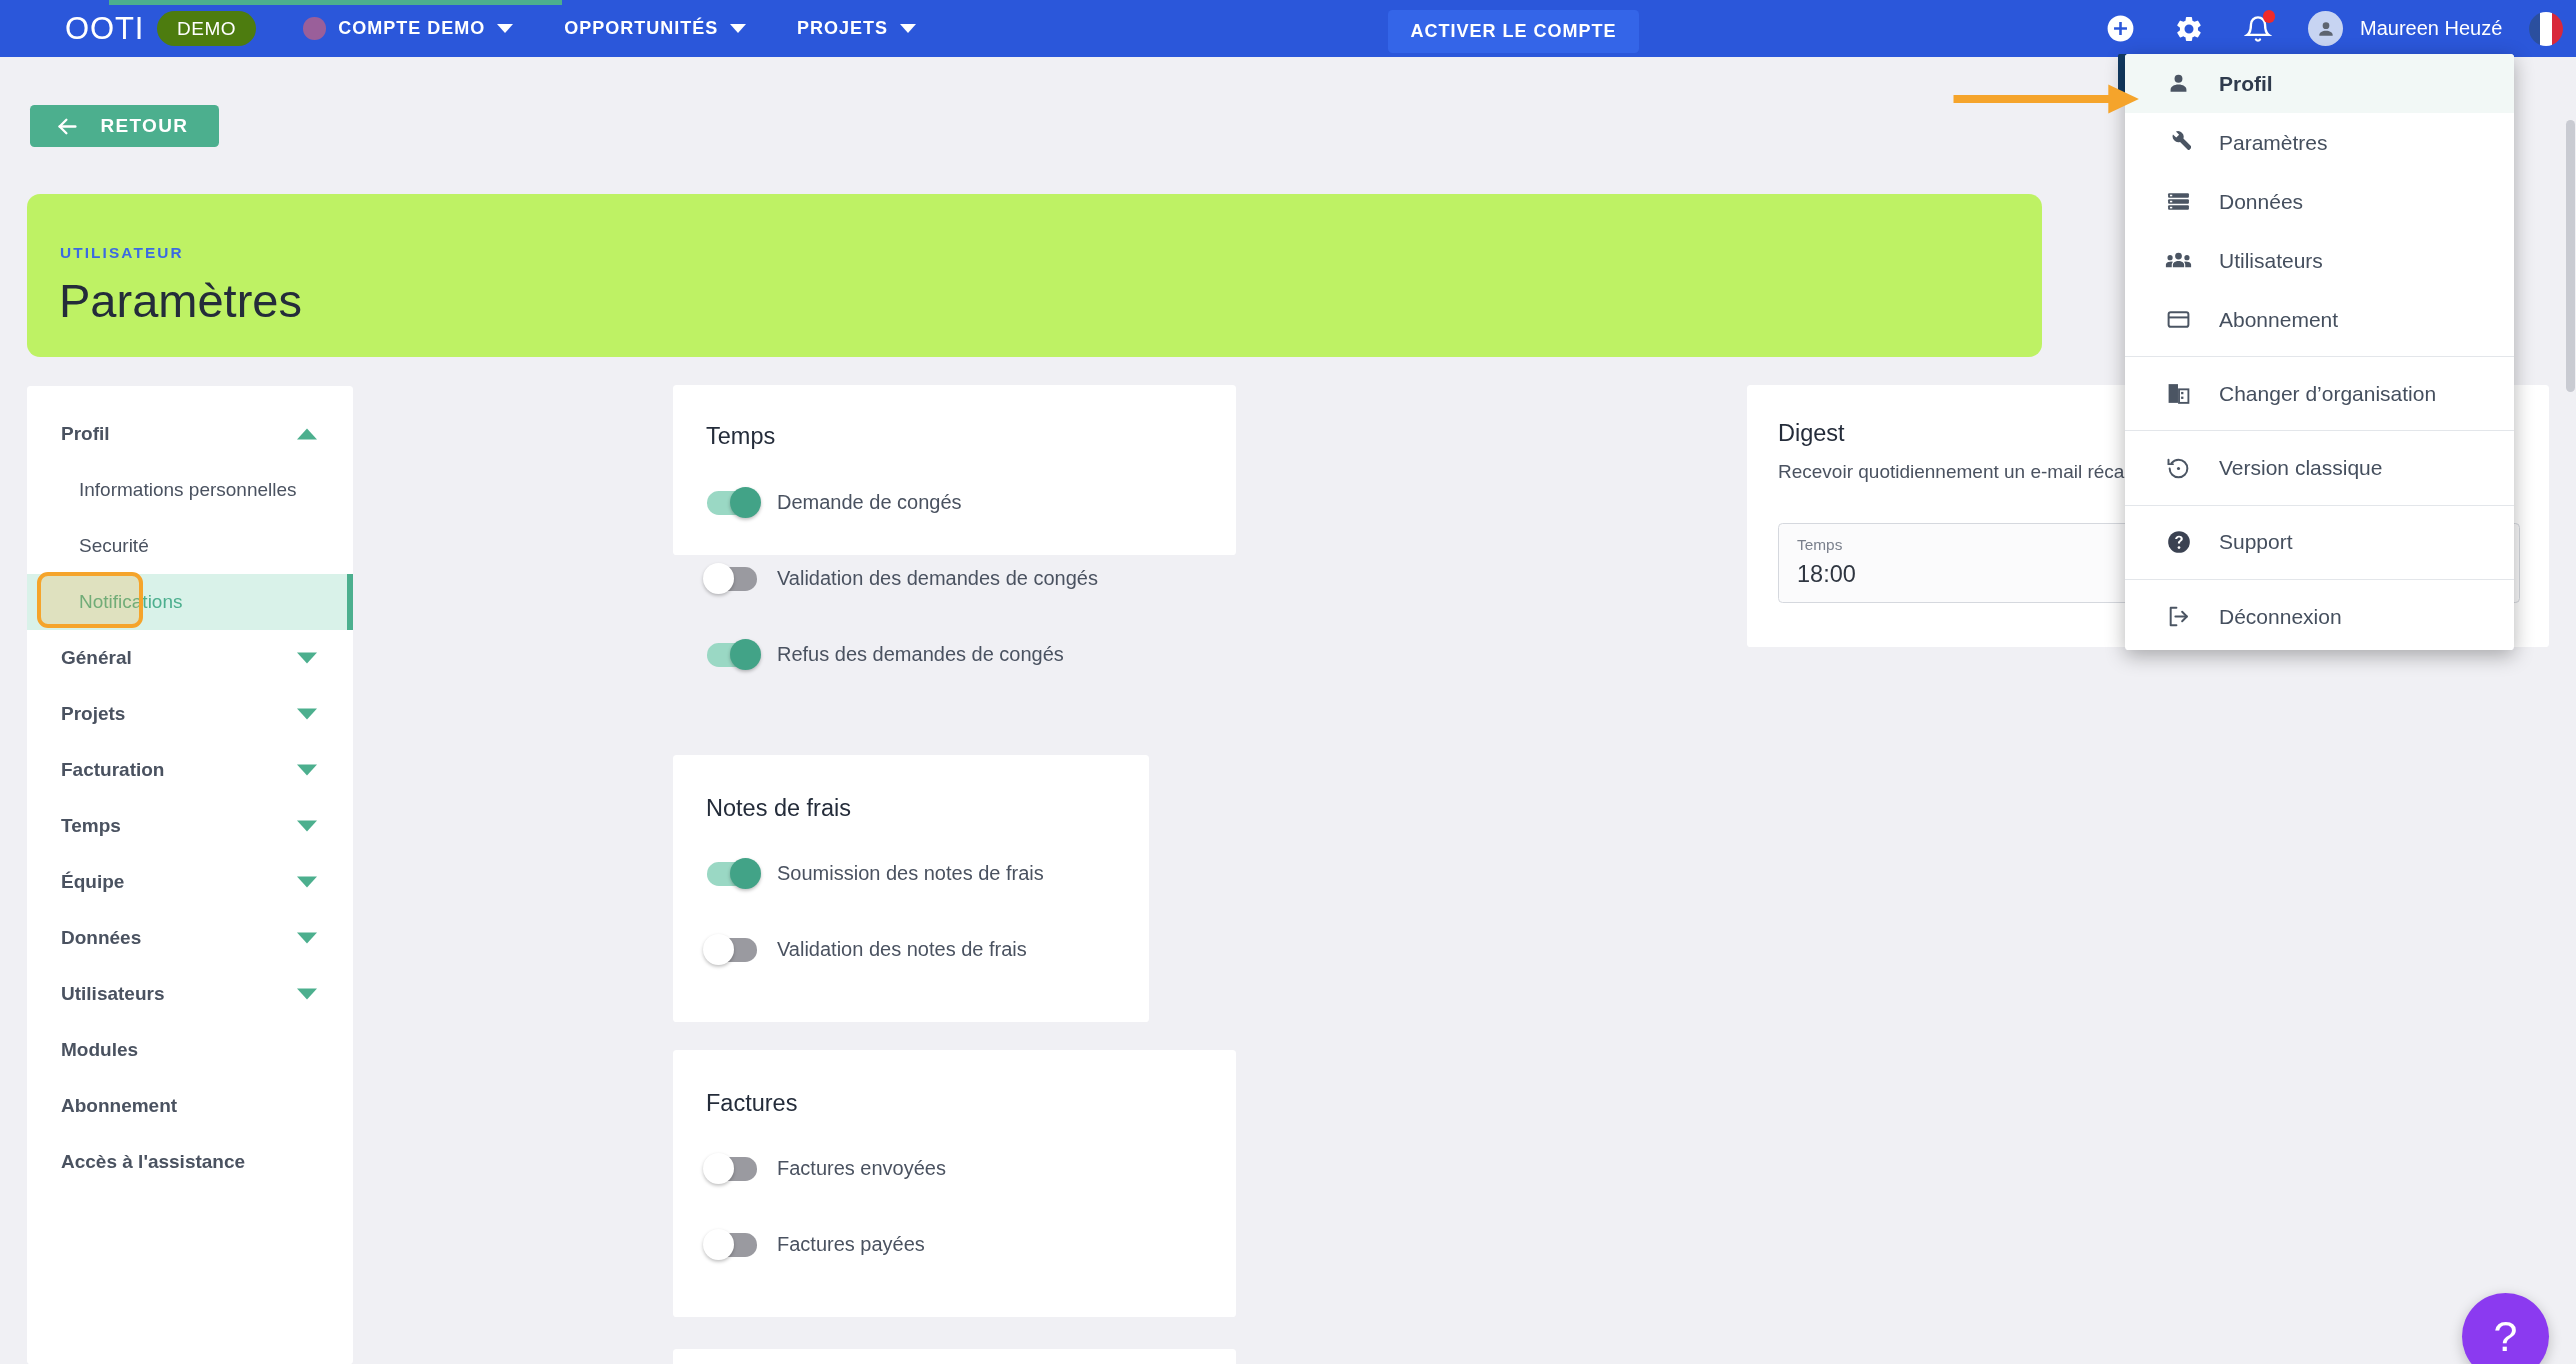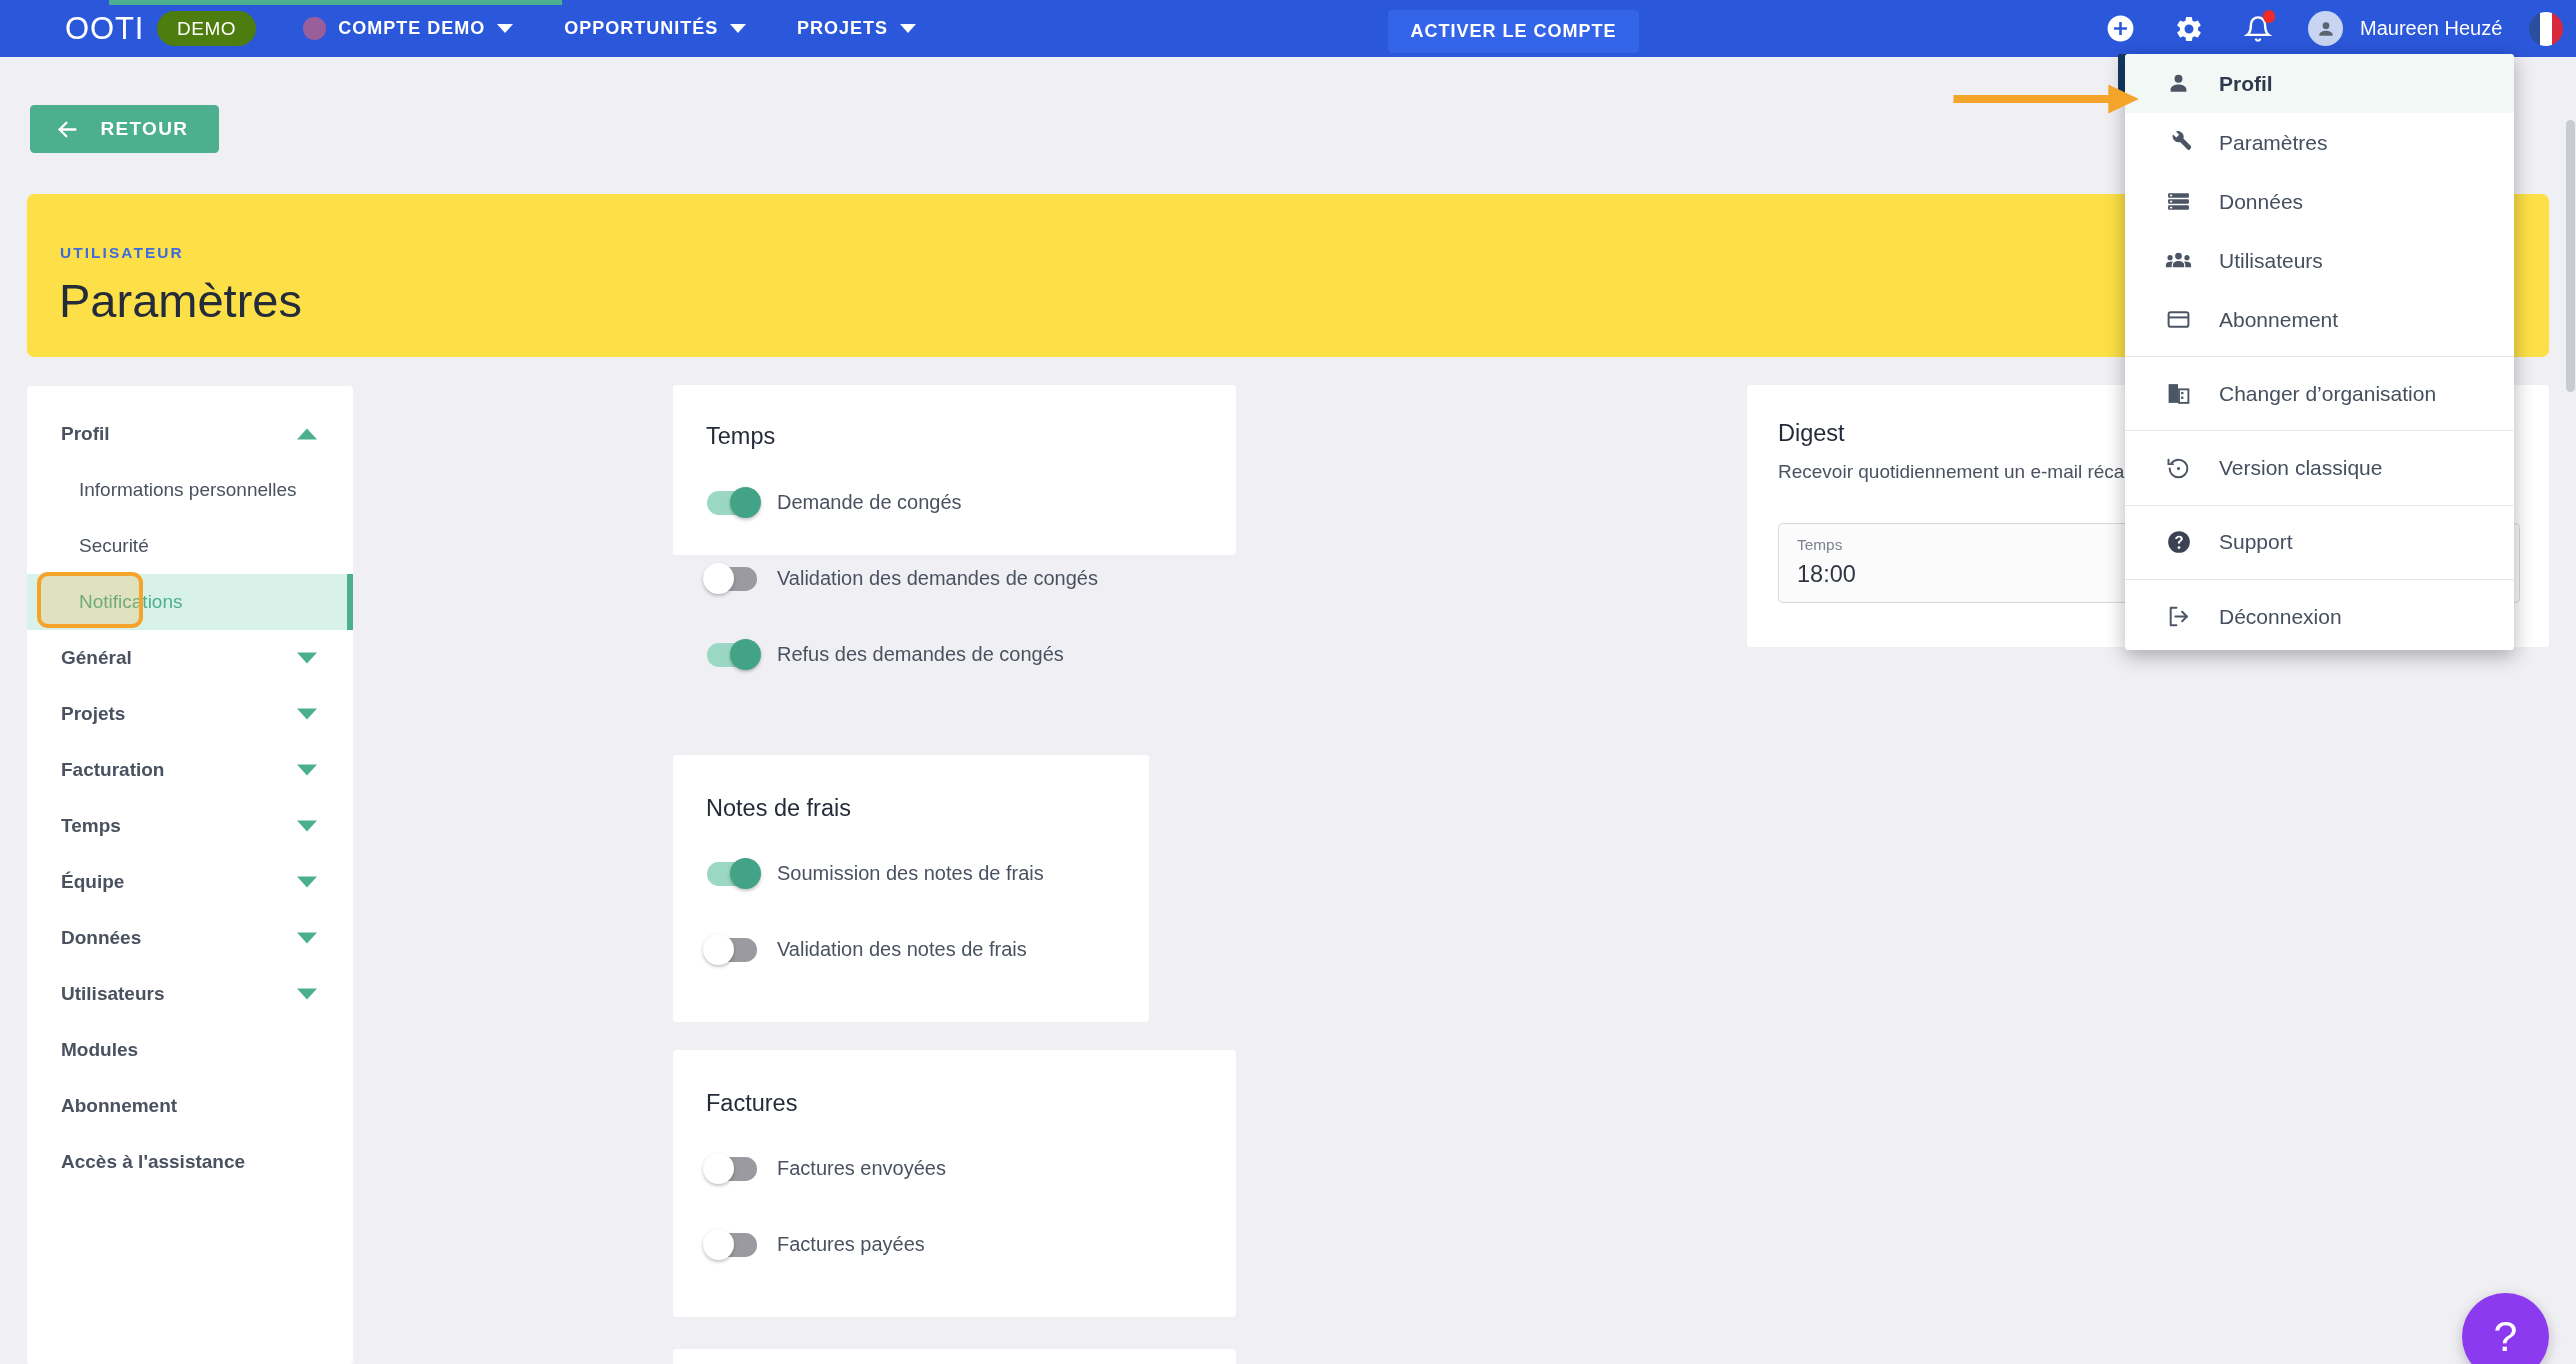--- a/index.html
+++ b/index.html
@@ -120,31 +120,31 @@
   }
 
   
   .subbar {
     position: absolute; top: 57px; left: 0; width: 2576px; height: 100px;
     background: #f0f0f4;
   }
   .retour-btn {
     position: absolute; left: 30px; top: 48px;
     background: #4caf8e; color: #fff; border: none; border-radius: 4.5px;
-    height: 48px; padding: 0 31px 0 23.5px;
+    height: 42px; padding: 0 31px 0 23.5px;
     display: flex; align-items: center; gap: 20px;
     font-size: 19px; font-weight: 700; letter-spacing: 1.3px;
     cursor: pointer; font-family: "Liberation Sans", sans-serif;
   }
 
   
   .title-card {
     position: absolute; left: 27px; top: 194px;
-    width: 2522px; height: 163px;
-    background: #fde047; border-radius: 7px;
+    width: 2015px; height: 163px;
+    background: #bef264; border-radius: 13px;
   }
   .eyebrow {
     position: absolute; left: 33px; top: 50px;
     color: #3b6ae1; font-size: 15.4px; font-weight: 700; letter-spacing: 2.1px;
   }
   .page-title {
     position: absolute; left: 32px; top: 79px;
     color: #242c3a; font-size: 47px; font-weight: 400;
   }
 

